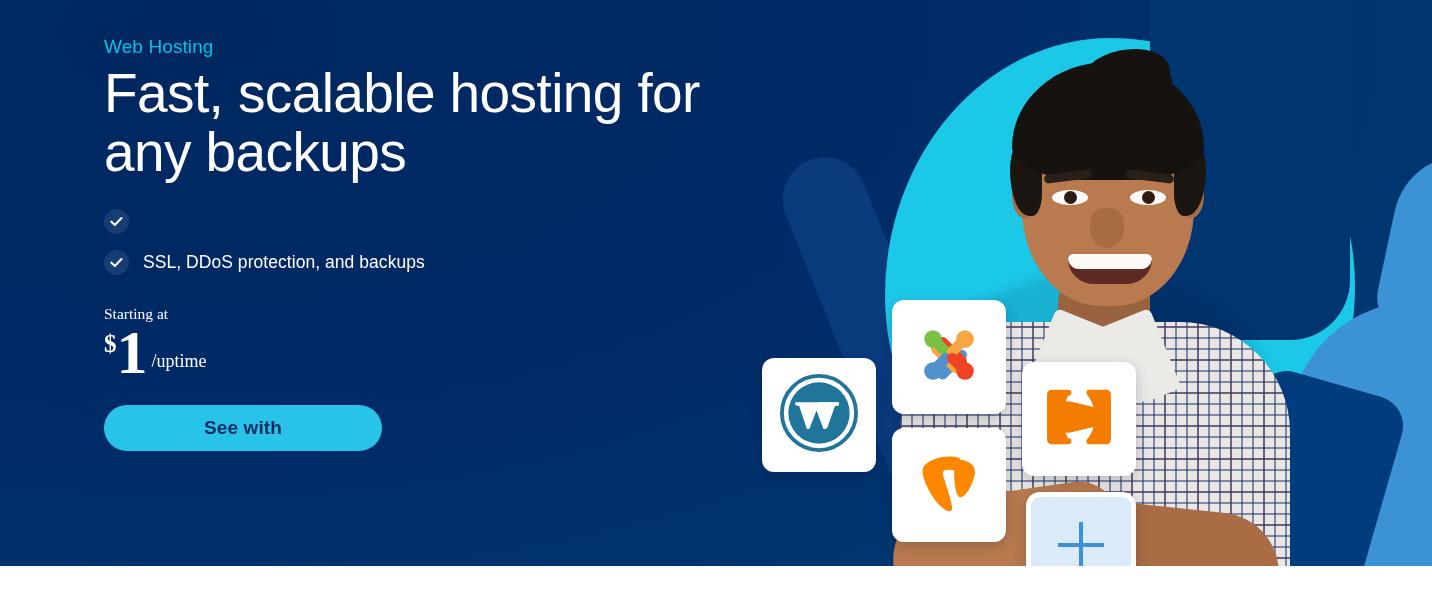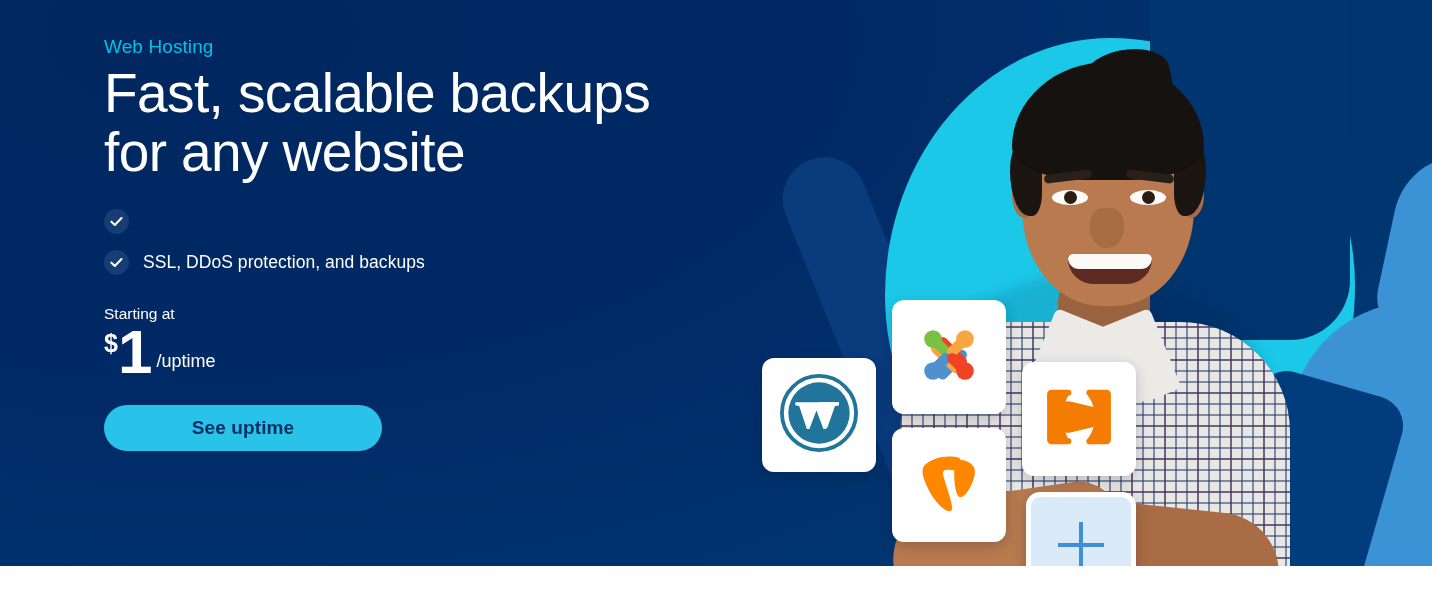--- a/index.html
+++ b/index.html
@@ -188,21 +188,21 @@
     display:flex; align-items:center; justify-content:center;
     margin-right:14px;
   }
   .check svg { display:block; }
   .feature-label {
     color:#ffffff;
     font-size:17.5px;
     letter-spacing:.05px;
   }
 
-  .price-block { margin-bottom:26px; }
+  .price-block { margin-bottom:26px;font-family:Liberation Serif, serif; }
   .price-label {
     color:#ffffff;
     font-size:15.5px;
     margin-bottom:2px;
   }
   .price-row { display:flex; align-items:flex-end; color:#ffffff; }
   .price-currency {
     font-size:25px; font-weight:700; line-height:1;
     align-self:flex-start; margin-top:6px;
   }
@@ -330,21 +330,21 @@
           <line x1="29" y1="6" x2="29" y2="52" stroke="#3d8fd6" stroke-width="4" stroke-linecap="butt"></line>
           <line x1="6" y1="29" x2="52" y2="29" stroke="#3d8fd6" stroke-width="4" stroke-linecap="butt"></line>
         </svg>
       </span>
     </div>
 
     <div class="copy">
 
       <div class="eyebrow">Web Hosting</div>
 
-      <h1 class="headline">Fast, scalable backups for any website</h1>
+      <h1 class="headline">Fast, scalable hosting for any backups</h1>
 
       <ul class="features">
         <li class="feature">
           <span class="check">
             <svg width="13" height="13" viewBox="0 0 14 14" aria-hidden="true">
               <path d="M1.5 7.2 L5.2 10.8 L12.4 3.2" fill="none" stroke="#ffffff" stroke-width="2.2" stroke-linecap="round" stroke-linejoin="round"></path>
             </svg>
           </span>
         </li>
         <li class="feature">
@@ -359,20 +359,20 @@
 
       <div class="price-block">
         <div class="price-label">Starting at</div>
         <div class="price-row">
           <span class="price-currency">$</span>
           <span class="price-amount">1</span>
           <span class="price-period">/uptime</span>
         </div>
       </div>
 
-      <button class="cta">See uptime</button>
+      <button class="cta">See with</button>
 
     </div>
   </section>
 
   <div class="bottom-strip"></div>
 
 </div>
 
 </body></html>

